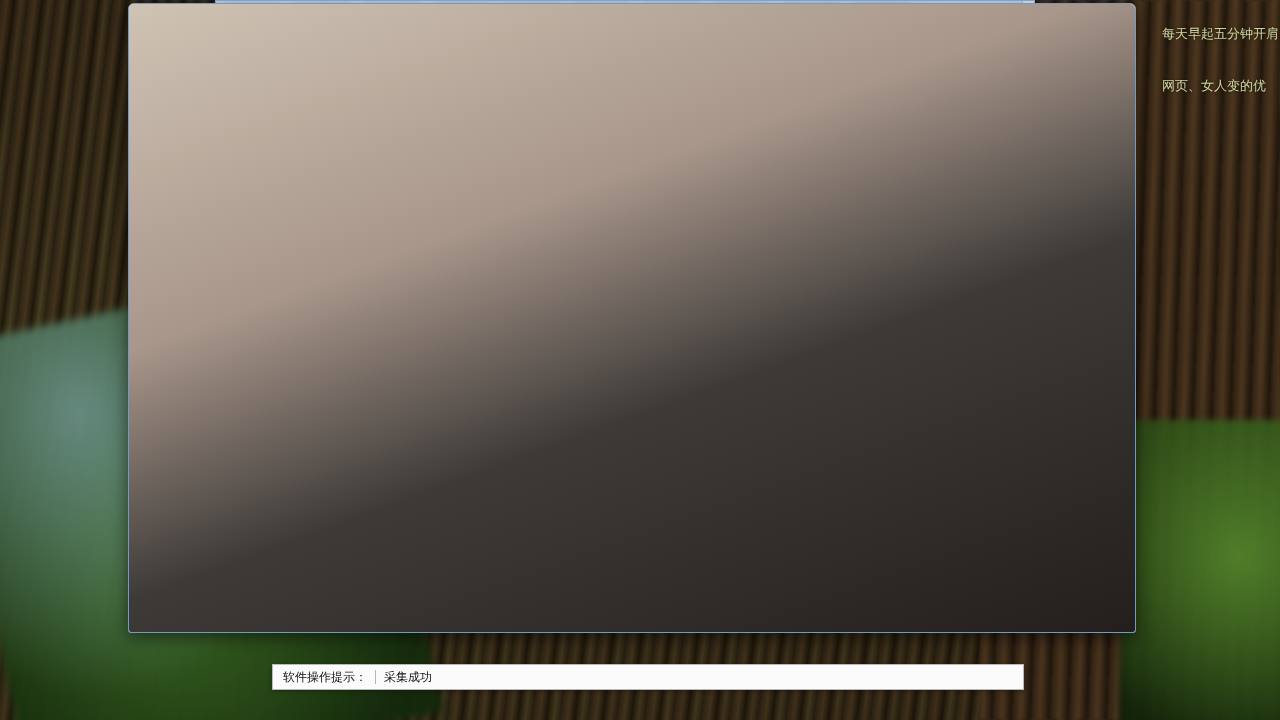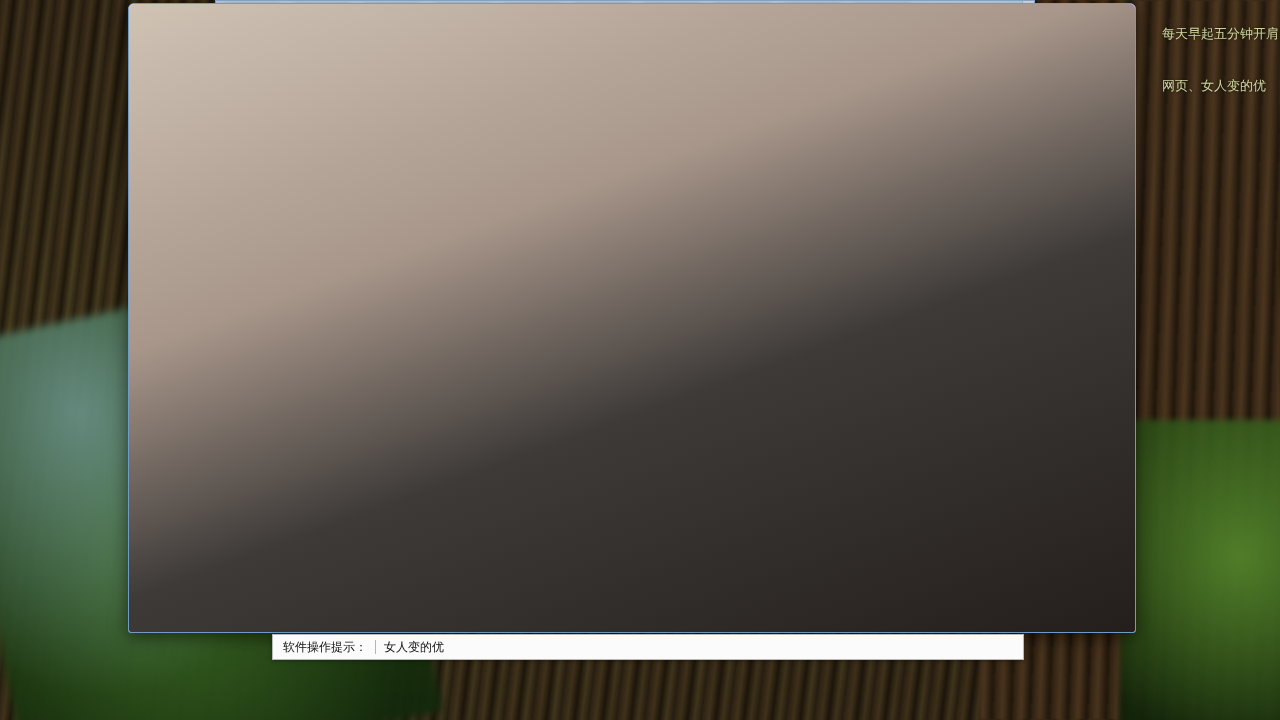--- a/index.html
+++ b/index.html
@@ -303,21 +303,21 @@
   .dcol.c4 { width:140px; }
   .drow { font-size:12px; color:#1a1a1a; white-space:nowrap; display:flex; gap:5px; }
   .dlab { color:#4a4a4a; }
   .dtitle { font-size:12px; color:#111; white-space:nowrap; overflow:hidden; }
   .dsub { font-size:12px; color:#3c3c3c; }
   .stars { display:flex; gap:2px; }
   .star { color:#c2ccd6; font-size:12px; }
 
   
   #toast {
-    position:absolute; left:272px; top:634px; width:752px; height:26px;
+    position:absolute; left:272px; top:664px; width:752px; height:26px;
     background:#fbfbfb; border:1px solid #b9b9b9;
     box-shadow:0 1px 4px rgba(0,0,0,.35);
     display:flex; align-items:center; padding-left:10px; gap:8px;
     font-size:12px; color:#111;
   }
   #toast .sep { width:1px; height:14px; background:#b5b5b5; }
 
   
   .ph { position:absolute; inset:0; }
 </style>
@@ -811,14 +811,14 @@
         <span class="dlab">帧高度:</span>
         <span>1024</span>
       </div>
     </div>
   </div>
 </div>
 
 <div id="toast">
   <span>软件操作提示：</span>
   <span class="sep"></span>
-  <span>女人变的优</span>
+  <span>采集成功</span>
 </div>
 
 </body></html>

